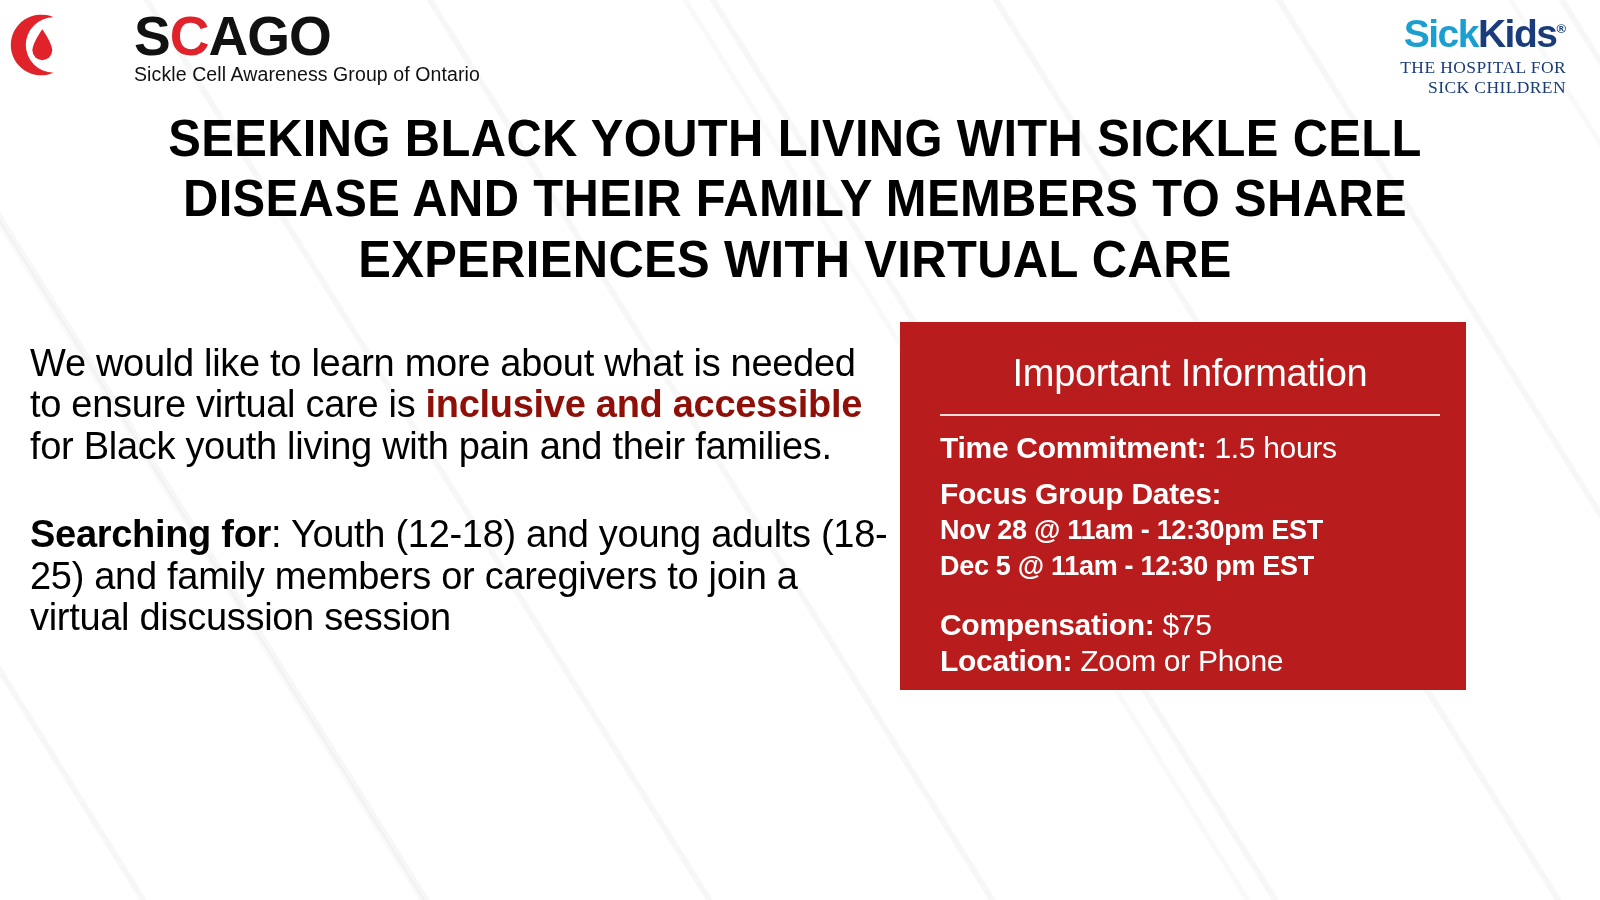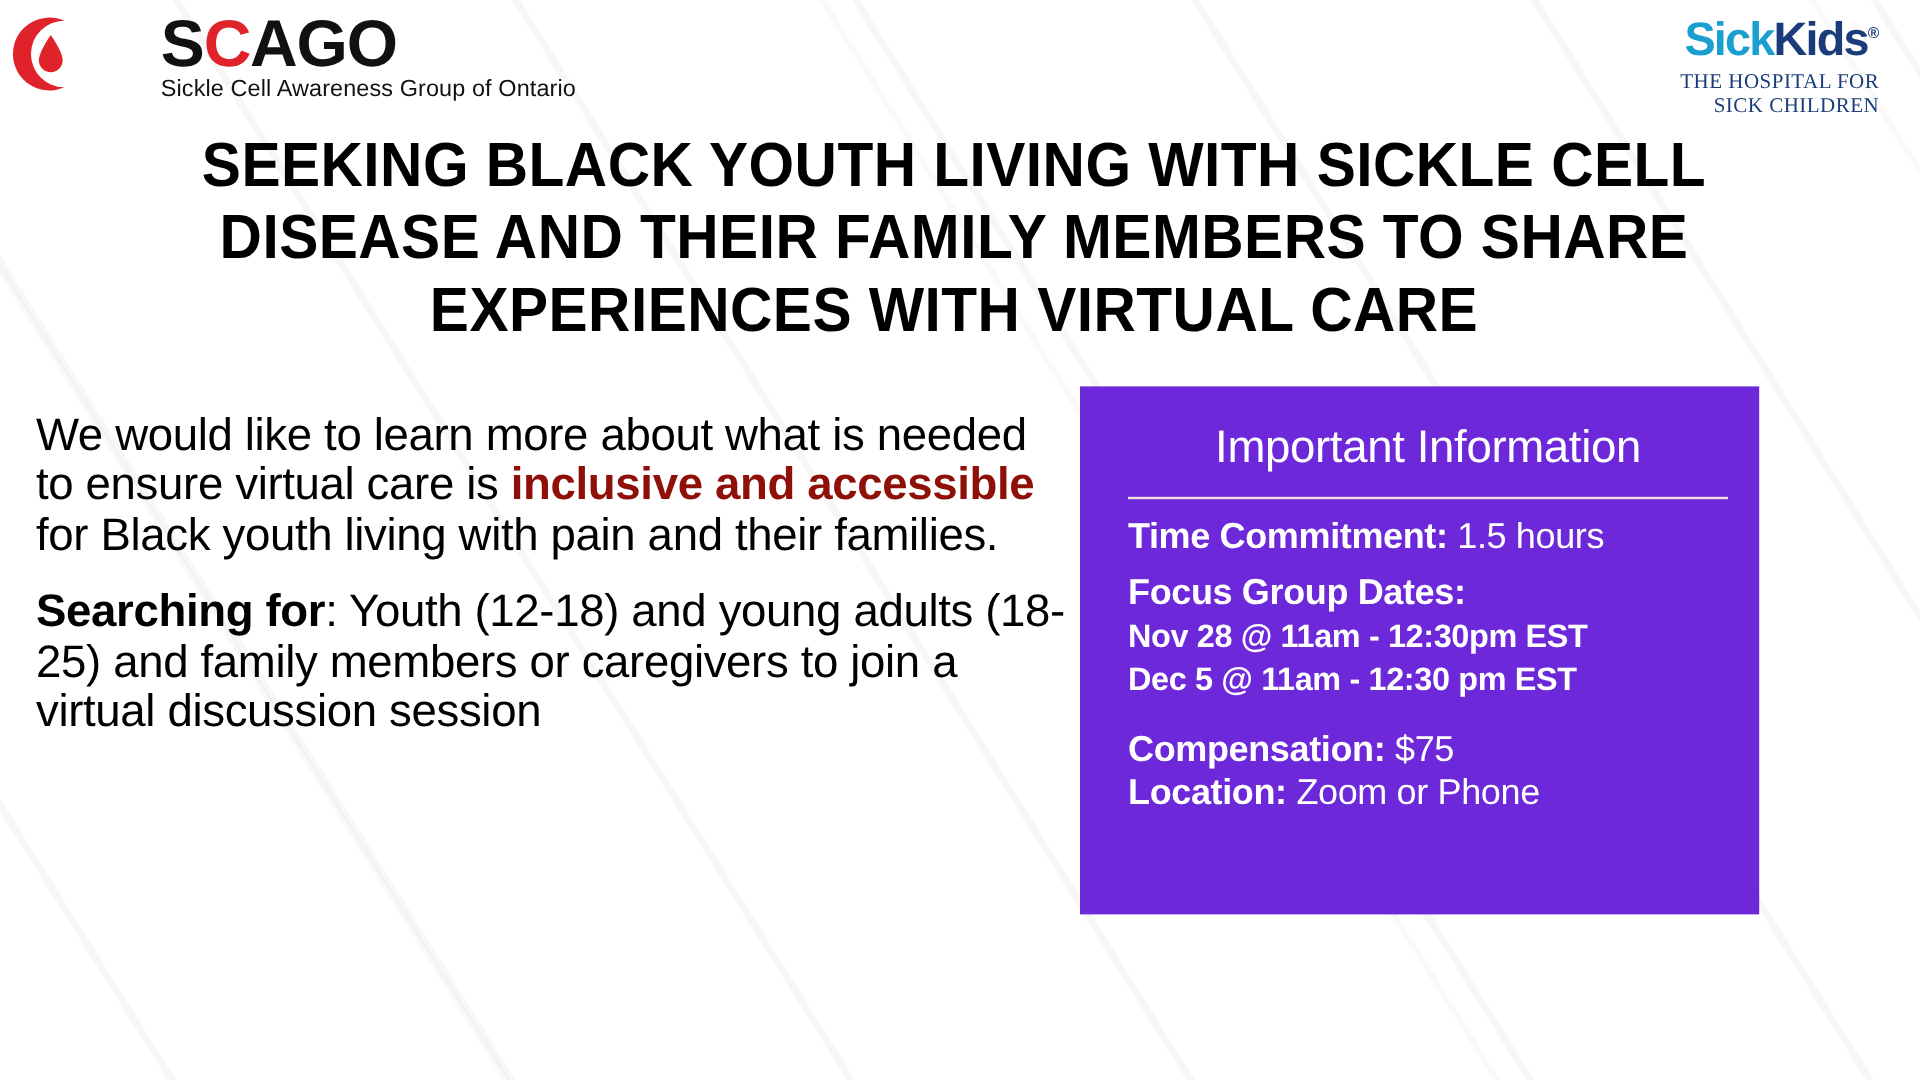--- a/index.html
+++ b/index.html
@@ -145,32 +145,32 @@
     top: 343px;
     width: 860px;
   }
   .para {
     font-family: "Liberation Sans", sans-serif;
     font-size: 38px;
     line-height: 1.09;
     color: #000;
     letter-spacing: -0.3px;
   }
-  .para + .para { margin-top: 23px; }
+  .para + .para { margin-top: 47px; }
   .hl-red { color: #8e1008; font-weight: bold; }
   .bold { font-weight: bold; }
 
   
   .info-box {
     position: absolute;
     left: 900px;
     top: 322px;
     width: 566px;
-    height: 440px;
-    background: #6d28d9;
+    height: 368px;
+    background: #b91c1c;
     padding: 16px 26px 18px 40px;
   }
   .info-title {
     font-family: "Liberation Sans", sans-serif;
     color: #ffffff;
     font-size: 38px;
     font-weight: normal;
     text-align: center;
     letter-spacing: -0.3px;
     padding: 14px 0 2px 0;

